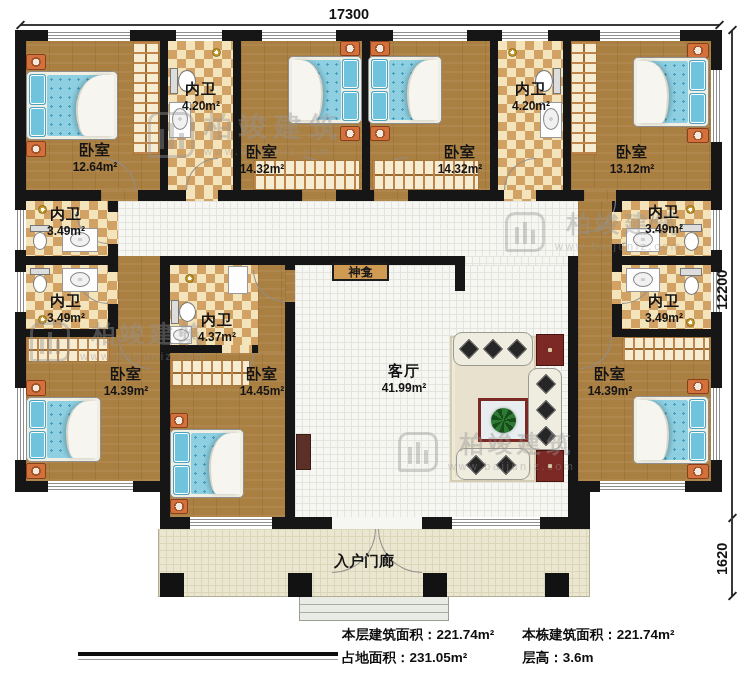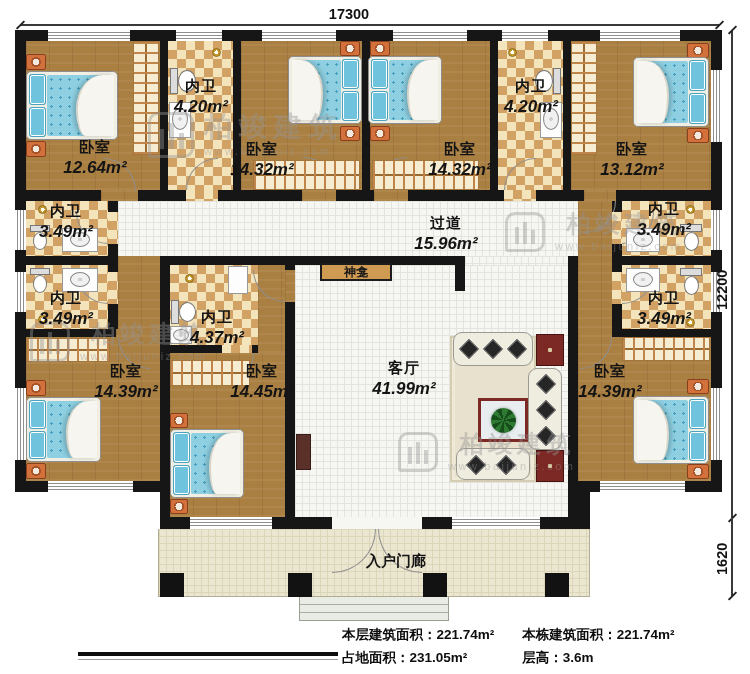--- a/index.html
+++ b/index.html
@@ -43,21 +43,21 @@
   .ctab{background:#e8eef0;border:3px solid #7c2824;}
   .plant{border-radius:50%;background:repeating-conic-gradient(#2f7a33 0 25deg,#174d1b 25deg 50deg);box-shadow:0 0 3px rgba(0,0,0,.35);}
   .rtab{background-color:#7c2824;border:1px solid #471310;background-image:radial-gradient(circle,#d8c9a0 0 2px,transparent 2.5px);}
   .tvp{background:#5a3028;border:1px solid #3a1c16;}
   .shrineBox{background:#cf9a52;border:2px solid #1c1c1c;display:flex;align-items:center;justify-content:center;font-size:12px;font-weight:bold;color:#1a1a1a;}
   .col{background:#121212;}
   .steps{background:repeating-linear-gradient(to bottom,#e9ece5 0 7px,#a8b0a2 7px 8px);border:1px solid #98a093;border-top:none;}
   
   .rlabel{display:flex;flex-direction:column;align-items:center;justify-content:center;text-align:center;color:#141414;font-weight:bold;line-height:1.3;pointer-events:none;}
   .rn{font-size:15px;letter-spacing:1px;}
-  .ra{font-size:17px;font-style:italic;}
+  .ra{font-size:12px;}
   .porchlab{font-size:15px;font-weight:bold;color:#141414;text-align:center;}
   
   .dim{font-weight:bold;font-size:14.5px;color:#111;}
   .vdim{writing-mode:vertical-rl;transform:rotate(180deg);}
   .dline{background:#3a3a3a;}
   .tick{background:#222;transform:rotate(-45deg);}
   
   .t1{font-size:34px;font-weight:bold;color:#0d0d0d;letter-spacing:1px;white-space:nowrap;}
   .t2{font-size:27px;font-weight:bold;color:#0d0d0d;white-space:nowrap;}
   .stats{display:grid;grid-template-columns:auto auto;column-gap:28px;row-gap:5px;font-size:13.5px;font-weight:bold;color:#0d0d0d;white-space:nowrap;}
@@ -245,21 +245,21 @@
   <div class="A ov" style="left:633px;top:232px;width:20px;height:15px;"></div>
   <div class="A tank" style="left:680px;top:224px;width:22px;height:8px;"></div>
   <div class="A bowl" style="left:684px;top:232px;width:15px;height:19px;"></div>
   <div class="A shw" style="left:686px;top:205px;width:9px;height:9px;"></div>
   <div class="A cnt" style="left:626px;top:268px;width:34px;height:24px;"></div>
   <div class="A ov" style="left:633px;top:272px;width:20px;height:15px;"></div>
   <div class="A tank" style="left:680px;top:268px;width:22px;height:8px;"></div>
   <div class="A bowl" style="left:684px;top:276px;width:15px;height:19px;"></div>
   <div class="A shw" style="left:686px;top:318px;width:9px;height:9px;"></div>
 
-  <div class="A shrineBox" style="left:320px;top:263px;width:72px;height:18px;">
+  <div class="A shrineBox" style="left:332px;top:263px;width:57px;height:18px;">
     <span>神龛</span>
   </div>
 
   <div class="A rug" style="left:450px;top:336px;width:86px;height:146px;"></div>
   <div class="A sofa" style="left:453px;top:332px;width:80px;height:34px;">
     <div class="pil" style="left:8px;top:9px;"></div>
       <div class="pil" style="left:32px;top:9px;"></div>
       <div class="pil" style="left:56px;top:9px;"></div>
   </div>
   <div class="A sofa" style="left:528px;top:368px;width:34px;height:82px;">
@@ -353,24 +353,20 @@
     <span class="ra">13.12m²</span>
   </div>
   <div class="A rlabel" style="left:32px;top:201px;width:68px;height:42px;">
     <span class="rn">内卫</span>
     <span class="ra">3.49m²</span>
   </div>
   <div class="A rlabel" style="left:32px;top:288px;width:68px;height:42px;">
     <span class="rn">内卫</span>
     <span class="ra">3.49m²</span>
   </div>
-  <div class="A rlabel" style="left:400px;top:212px;width:92px;height:44px;">
-    <span class="rn">过道</span>
-    <span class="ra">15.96m²</span>
-  </div>
   <div class="A rlabel" style="left:630px;top:199px;width:68px;height:42px;">
     <span class="rn">内卫</span>
     <span class="ra">3.49m²</span>
   </div>
   <div class="A rlabel" style="left:630px;top:288px;width:68px;height:42px;">
     <span class="rn">内卫</span>
     <span class="ra">3.49m²</span>
   </div>
   <div class="A rlabel" style="left:86px;top:360px;width:80px;height:44px;">
     <span class="rn">卧室</span>
@@ -385,21 +381,21 @@
     <span class="ra">14.45m²</span>
   </div>
   <div class="A rlabel" style="left:358px;top:356px;width:92px;height:46px;text-align:center;">
     <span class="rn">客厅</span>
     <span class="ra">41.99m²</span>
   </div>
   <div class="A rlabel" style="left:570px;top:360px;width:80px;height:44px;">
     <span class="rn">卧室</span>
     <span class="ra">14.39m²</span>
   </div>
-  <div class="A porchlab" style="left:348px;top:552px;width:96px;height:33px;">入户门廊</div>
+  <div class="A porchlab" style="left:316px;top:552px;width:96px;height:33px;">入户门廊</div>
 
   <div class="A dline" style="left:20px;top:24px;width:700px;height:2px;"></div>
   <div class="A tick" style="left:15px;top:24px;width:11px;height:2px;"></div>
   <div class="A tick" style="left:714px;top:24px;width:11px;height:2px;"></div>
   <div class="A dim" style="left:304px;top:6px;width:90px;height:18px;text-align:center;">17300</div>
   <div class="A dline" style="left:731px;top:30px;width:2px;height:488px;"></div>
   <div class="A tick" style="left:727px;top:29px;width:11px;height:2px;"></div>
   <div class="A tick" style="left:727px;top:517px;width:11px;height:2px;"></div>
   <div class="A dim vdim" style="left:714px;top:252px;width:18px;height:76px;text-align:center;">12200</div>
   <div class="A dline" style="left:731px;top:518px;width:2px;height:79px;"></div>

